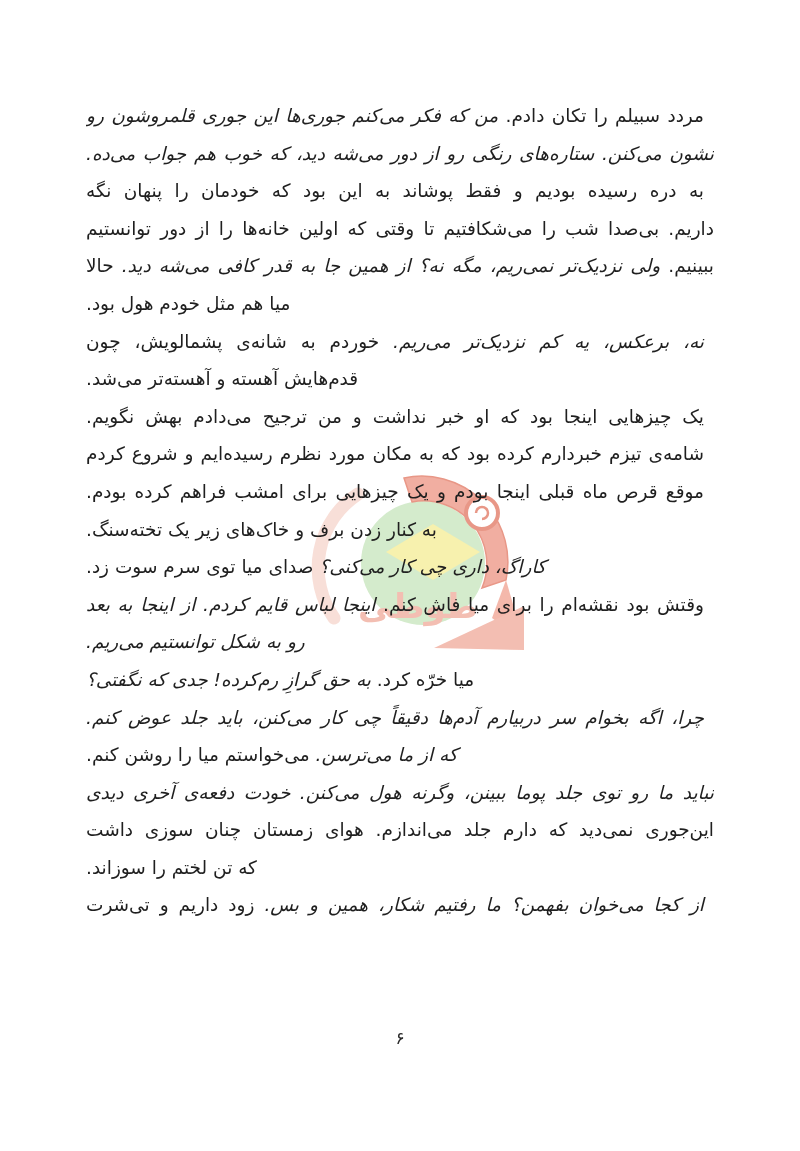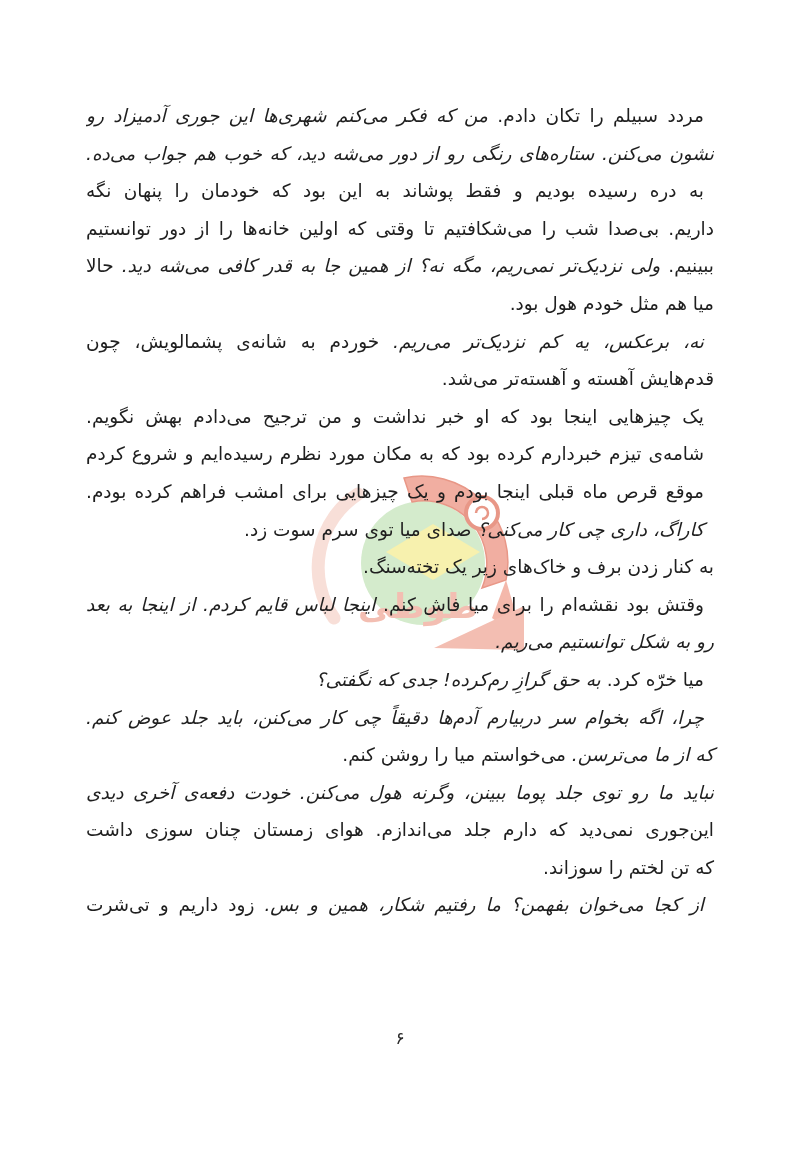--- a/index.html
+++ b/index.html
@@ -39,21 +39,21 @@
     right:86px;
     width:628px;
     z-index:1;
     direction:rtl;
     font-size:18.5px;
     line-height:37.6px;
     color:var(--ink);
   }
   .line{
     white-space:nowrap;
-    text-align:right;
+    text-align:left;
     height:37.6px;
   }
   .line.full{
     white-space:normal;
     text-align:justify;
     text-align-last:justify;
     overflow:hidden;
   }
   .line.indent{ text-indent:10px; }
   .ital{ font-style:italic; }
@@ -89,33 +89,33 @@
 
       <polygon points="137,58 184,86 137,114 90,86" fill="var(--wm-yellow)"></polygon>
 
       <polygon points="138,182 228,140 228,184" fill="var(--wm-pink)"></polygon>
 
       <text x="122" y="152" text-anchor="middle" font-size="34" font-weight="bold" font-family="DejaVu Sans, sans-serif" fill="var(--wm-pink)" direction="rtl">طوطی</text>
     </svg>
   </div>
 
   <div class="text-block" dir="rtl" lang="fa">
-      <div class="line full indent"><span class="reg">مردد سبیلم را تکان دادم. </span><span class="ital">من که فکر می‌کنم شهری‌ها این جوری آدمیزاد رو</span></div>
+      <div class="line full indent"><span class="reg">مردد سبیلم را تکان دادم. </span><span class="ital">من که فکر می‌کنم جوری‌ها این جوری قلمروشون رو</span></div>
       <div class="line full"><span class="ital">نشون می‌کنن. ستاره‌های رنگی رو از دور می‌شه دید، که خوب هم جواب می‌ده.</span></div>
       <div class="line full indent"><span class="reg">به دره رسیده بودیم و فقط پوشاند به این بود که خودمان را پنهان نگه</span></div>
       <div class="line full"><span class="reg">داریم. بی‌صدا شب را می‌شکافتیم تا وقتی که اولین خانه‌ها را از دور توانستیم</span></div>
       <div class="line full"><span class="reg">ببینیم. </span><span class="ital">ولی نزدیک‌تر نمی‌ریم، مگه نه؟ از همین جا به قدر کافی می‌شه دید. </span><span class="reg">حالا</span></div>
       <div class="line"><span class="reg">میا هم مثل خودم هول بود.</span></div>
       <div class="line full indent"><span class="ital">نه، برعکس، یه کم نزدیک‌تر می‌ریم. </span><span class="reg">خوردم به شانه‌ی پشمالویش، چون</span></div>
       <div class="line"><span class="reg">قدم‌هایش آهسته و آهسته‌تر می‌شد.</span></div>
       <div class="line full indent"><span class="reg">یک چیزهایی اینجا بود که او خبر نداشت و من ترجیح می‌دادم بهش نگویم.</span></div>
       <div class="line full indent"><span class="reg">شامه‌ی تیزم خبردارم کرده بود که به مکان مورد نظرم رسیده‌ایم و شروع کردم</span></div>
       <div class="line full indent"><span class="reg">موقع قرص ماه قبلی اینجا بودم و یک چیزهایی برای امشب فراهم کرده بودم.</span></div>
+      <div class="line"><span class="reg">به کنار زدن برف و خاک‌های زیر یک تخته‌سنگ.</span></div>
       <div class="line indent"><span class="ital">کاراگ، داری چی کار می‌کنی؟ </span><span class="reg">صدای میا توی سرم سوت زد.</span></div>
-      <div class="line"><span class="reg">به کنار زدن برف و خاک‌های زیر یک تخته‌سنگ.</span></div>
       <div class="line full indent"><span class="reg">وقتش بود نقشه‌ام را برای میا فاش کنم. </span><span class="ital">اینجا لباس قایم کردم. از اینجا به بعد</span></div>
       <div class="line"><span class="ital">رو به شکل توانستیم می‌ریم.</span></div>
       <div class="line indent"><span class="reg">میا خرّه کرد. </span><span class="ital">به حق گرازِ رم‌کرده! جدی که نگفتی؟</span></div>
       <div class="line full indent"><span class="ital">چرا، اگه بخوام سر دربیارم آدم‌ها دقیقاً چی کار می‌کنن، باید جلد عوض کنم.</span></div>
       <div class="line"><span class="ital">که از ما می‌ترسن. </span><span class="reg">می‌خواستم میا را روشن کنم.</span></div>
       <div class="line full"><span class="ital">نباید ما رو توی جلد پوما ببینن، وگرنه هول می‌کنن. خودت دفعه‌ی آخری دیدی</span></div>
       <div class="line full"><span class="reg">این‌جوری نمی‌دید که دارم جلد می‌اندازم. هوای زمستان چنان سوزی داشت</span></div>
       <div class="line"><span class="reg">که تن لختم را سوزاند.</span></div>
       <div class="line full indent"><span class="ital">از کجا می‌خوان بفهمن؟ ما رفتیم شکار، همین و بس. </span><span class="reg">زود داریم و تی‌شرت</span></div>
     </div>

